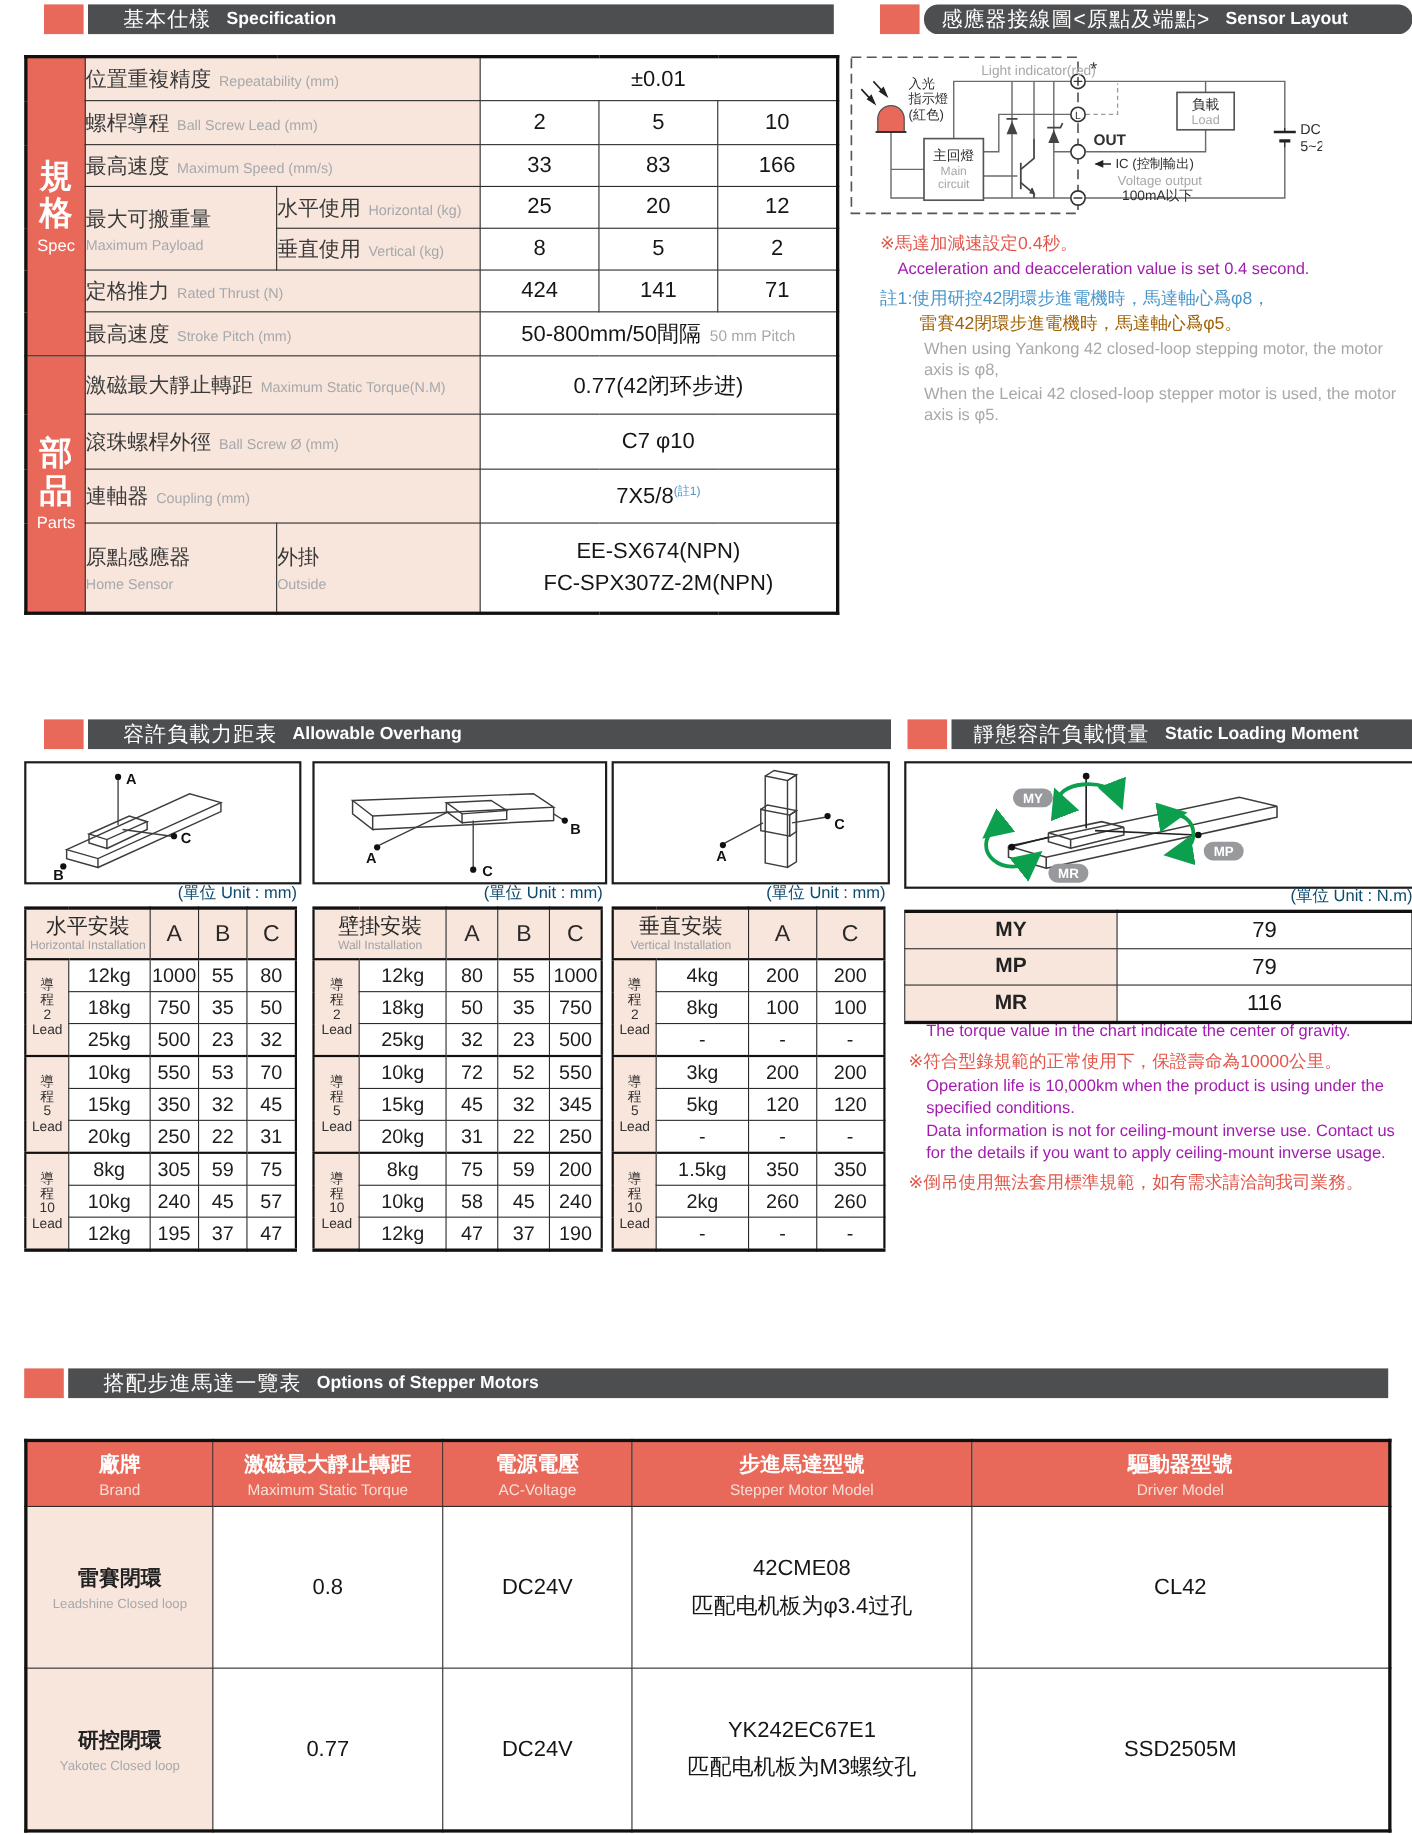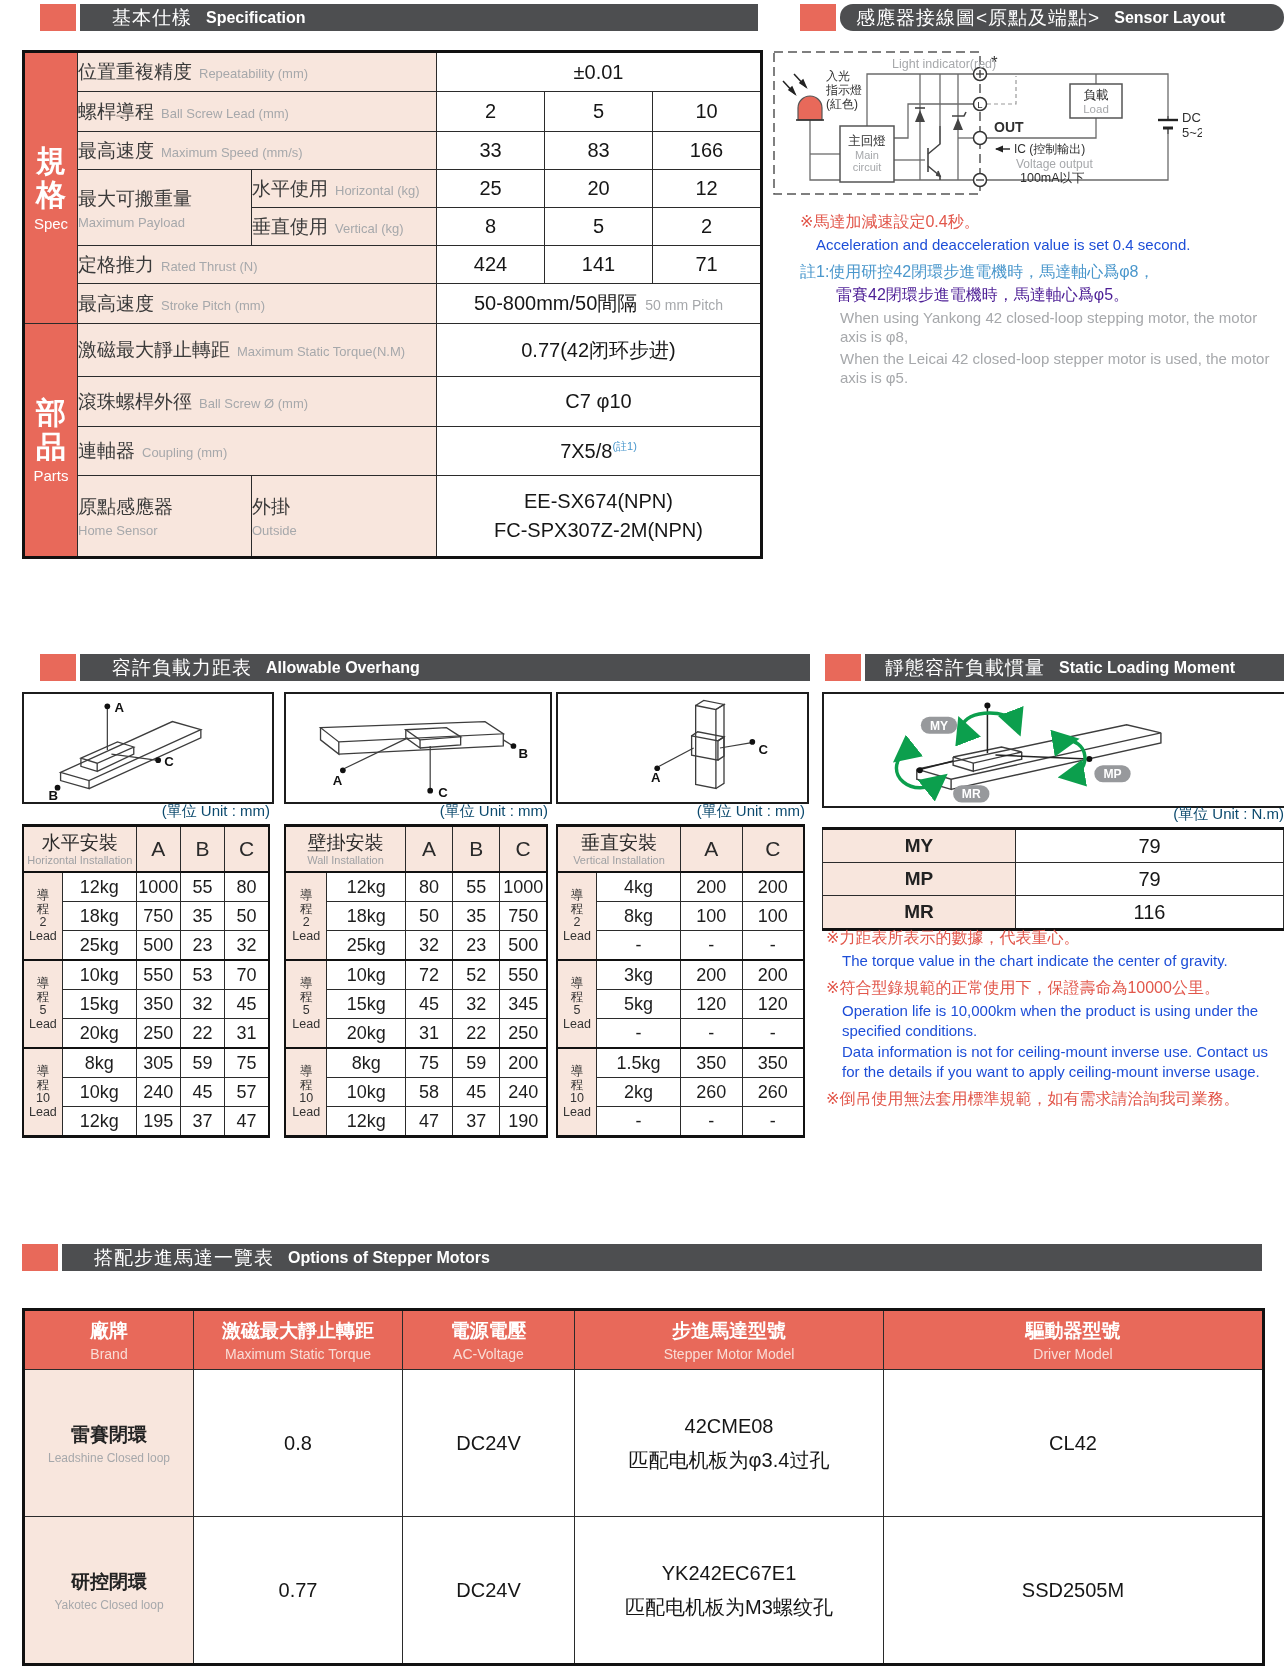--- a/index.html
+++ b/index.html
@@ -24,22 +24,22 @@
   .lblb .en{display:block;margin-left:0;margin-top:3px;}
   .val{background:#fff;text-align:center;font-size:20px;color:#161616;}
   .val .sub{font-size:14px;color:#a6a8ab;margin-left:8px;}
   .val sup{color:#4a97cc;font-size:11px;}
   .v2{line-height:1.45;}
   
   .notes{position:absolute;}
   .note{margin:2px 0;line-height:1.3;}
   .n-red{color:#e2574b;font-size:16px;margin-top:8px;}
   .n-blue{color:#4a97cc;font-size:16px;margin-top:8px;}
-  .n-blue2{color:#4c1d95;font-size:16px;padding-left:36px;}
-  .n-gray{color:#1d4ed8;font-size:15px;padding-left:16px;}
+  .n-blue2{color:#a16207;font-size:16px;padding-left:36px;}
+  .n-gray{color:#a21caf;font-size:15px;padding-left:16px;}
   .n-gray2{color:#a6a8ab;font-size:15px;padding-left:40px;}
   .notes .note:first-child{margin-top:0;}
   
   .dbox{position:absolute;border:2px solid #1c1c1c;background:#fff;}
   .dbox svg{display:block;width:100%;height:100%;}
   .unit{position:absolute;text-align:right;font-size:15px;color:#0c4a6e;}
   
   .otwrap{position:absolute;}
   .otable{width:100%;border:2px solid #111;border-top-width:3px;border-bottom-width:3px;background:#fff;}
   .otable td{border:1px solid #2b2b2b;text-align:center;vertical-align:middle;padding:0;}
@@ -722,21 +722,20 @@
           <td class="mval">79</td>
         </tr>
     <tr>
           <td class="mlbl">MR</td>
           <td class="mval">116</td>
         </tr>
   </tbody>
     </table>
 
   <div class="notes" style="left:826px;top:928px;width:456px;">
-      <div class="note n-red">※力距表所表示的數據，代表重心。</div>
       <div class="note n-gray">The torque value in the chart indicate the center of gravity.</div>
       <div class="note n-red">※符合型錄規範的正常使用下，保證壽命為10000公里。</div>
       <div class="note n-gray">Operation life is 10,000km when the product is using under the specified conditions.</div>
       <div class="note n-gray">Data information is not for ceiling-mount inverse use. Contact us for the details if you want to apply ceiling-mount inverse usage.</div>
       <div class="note n-red">※倒吊使用無法套用標準規範，如有需求請洽詢我司業務。</div>
     </div>
 
   <div class="bar" style="left:22px;top:1244px;width:1240px;">
     <div class="redsq"></div>
     <div class="barbody">

